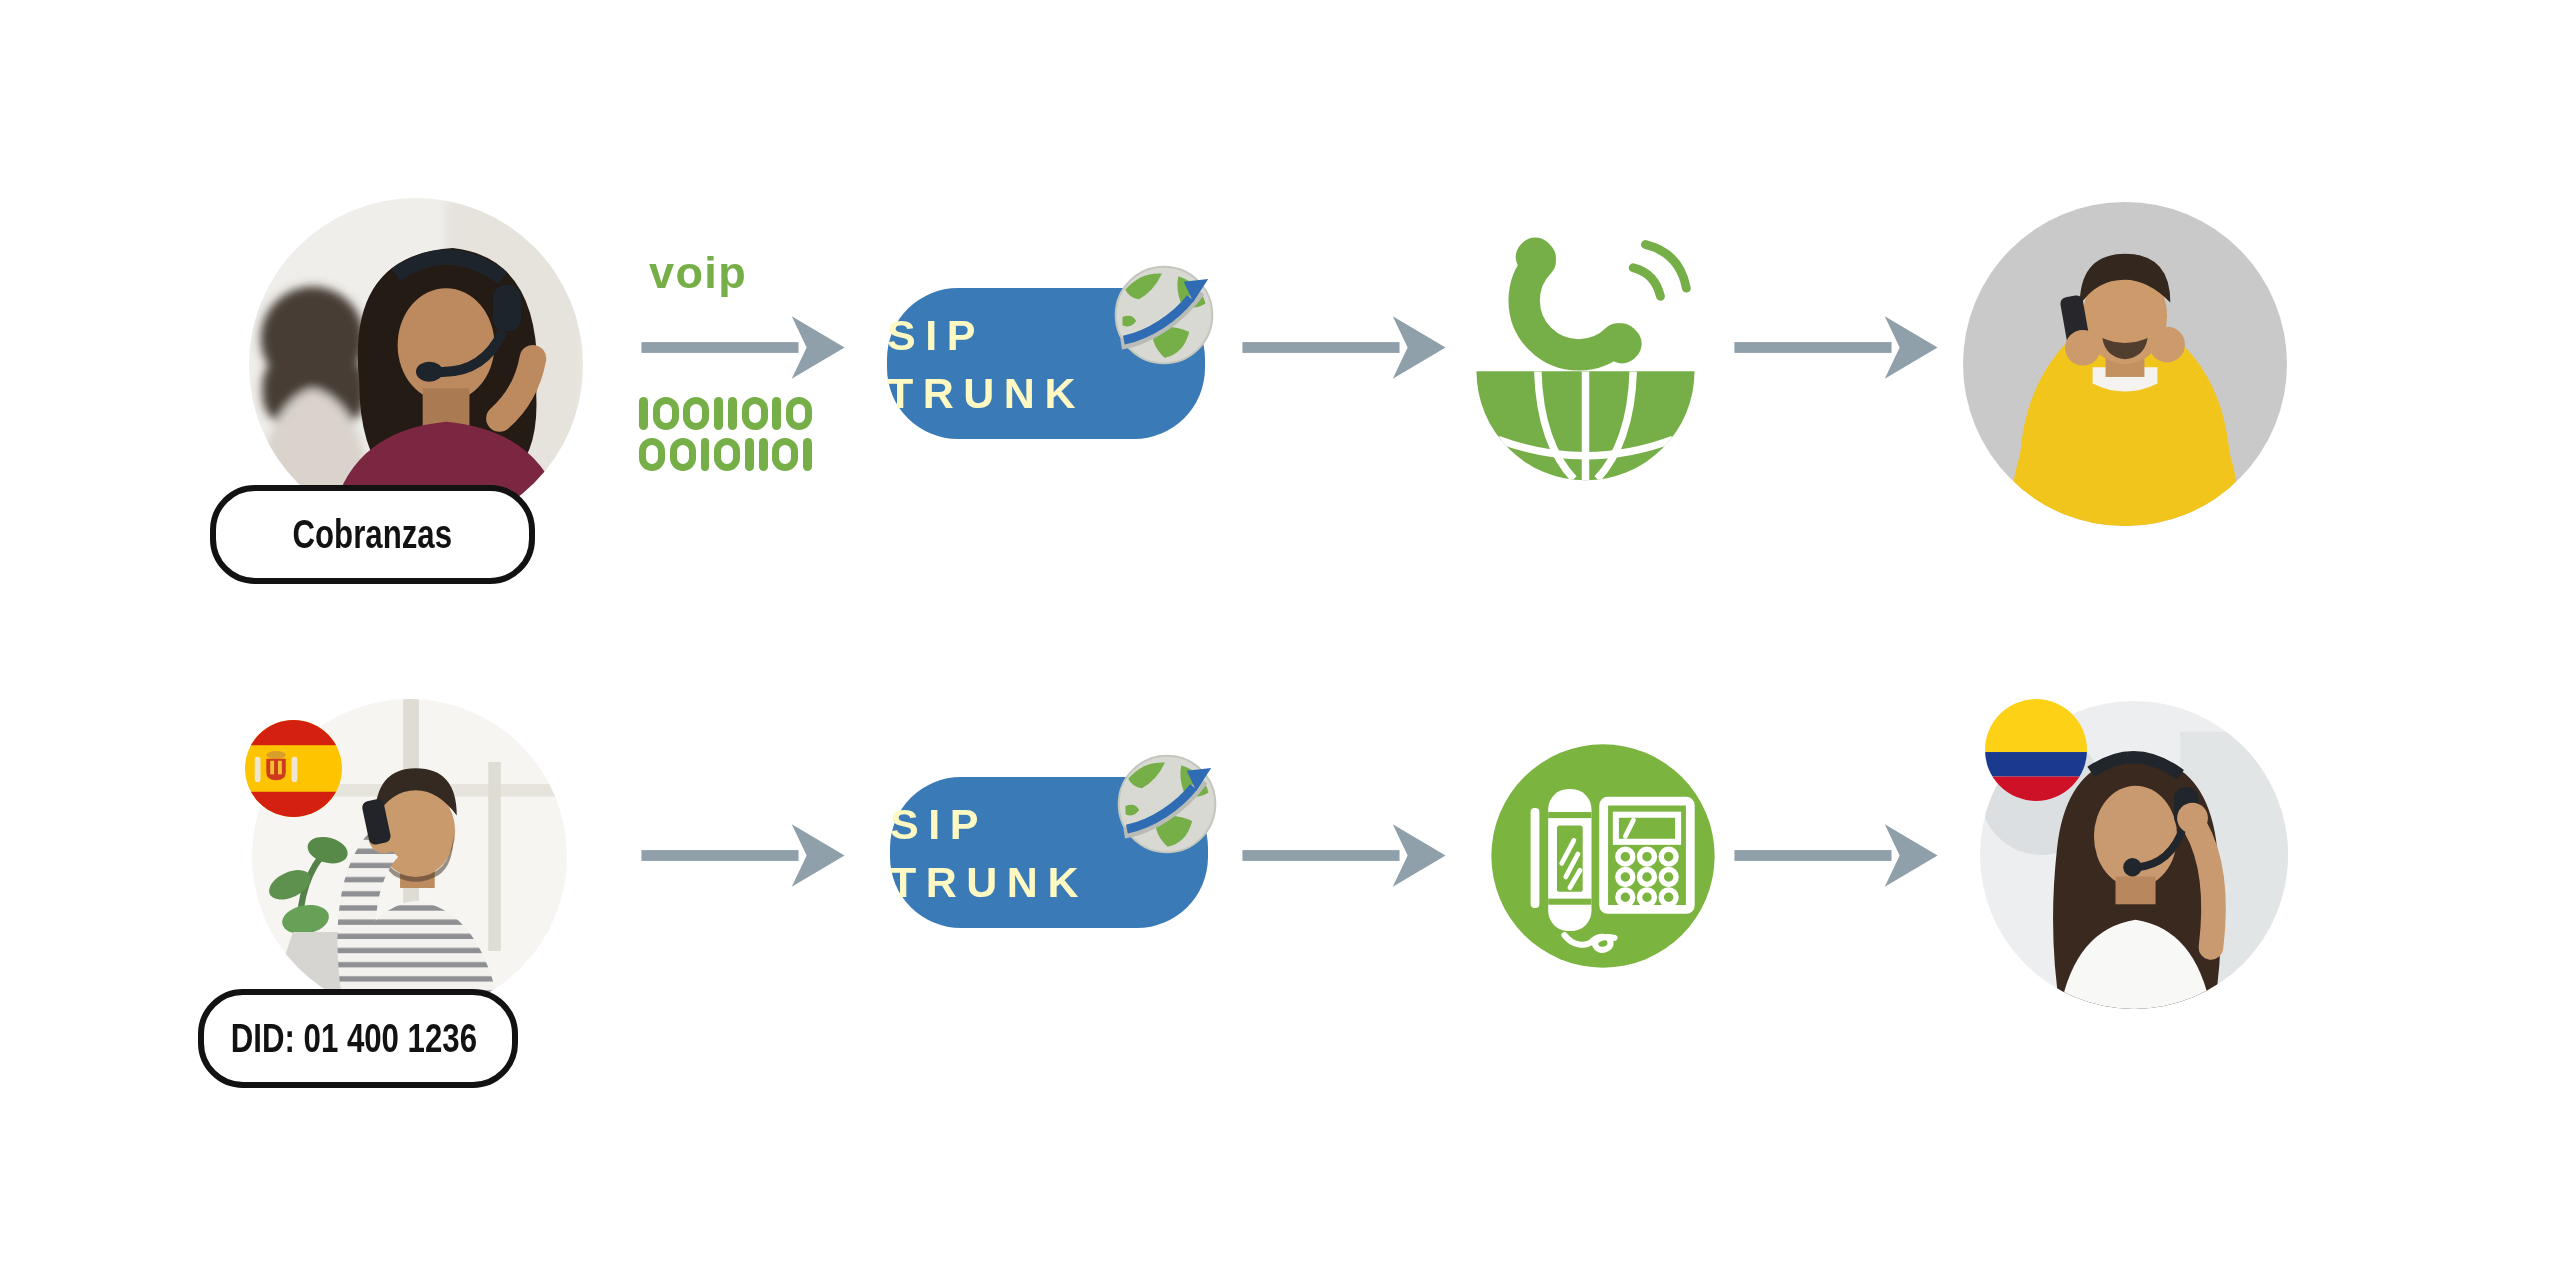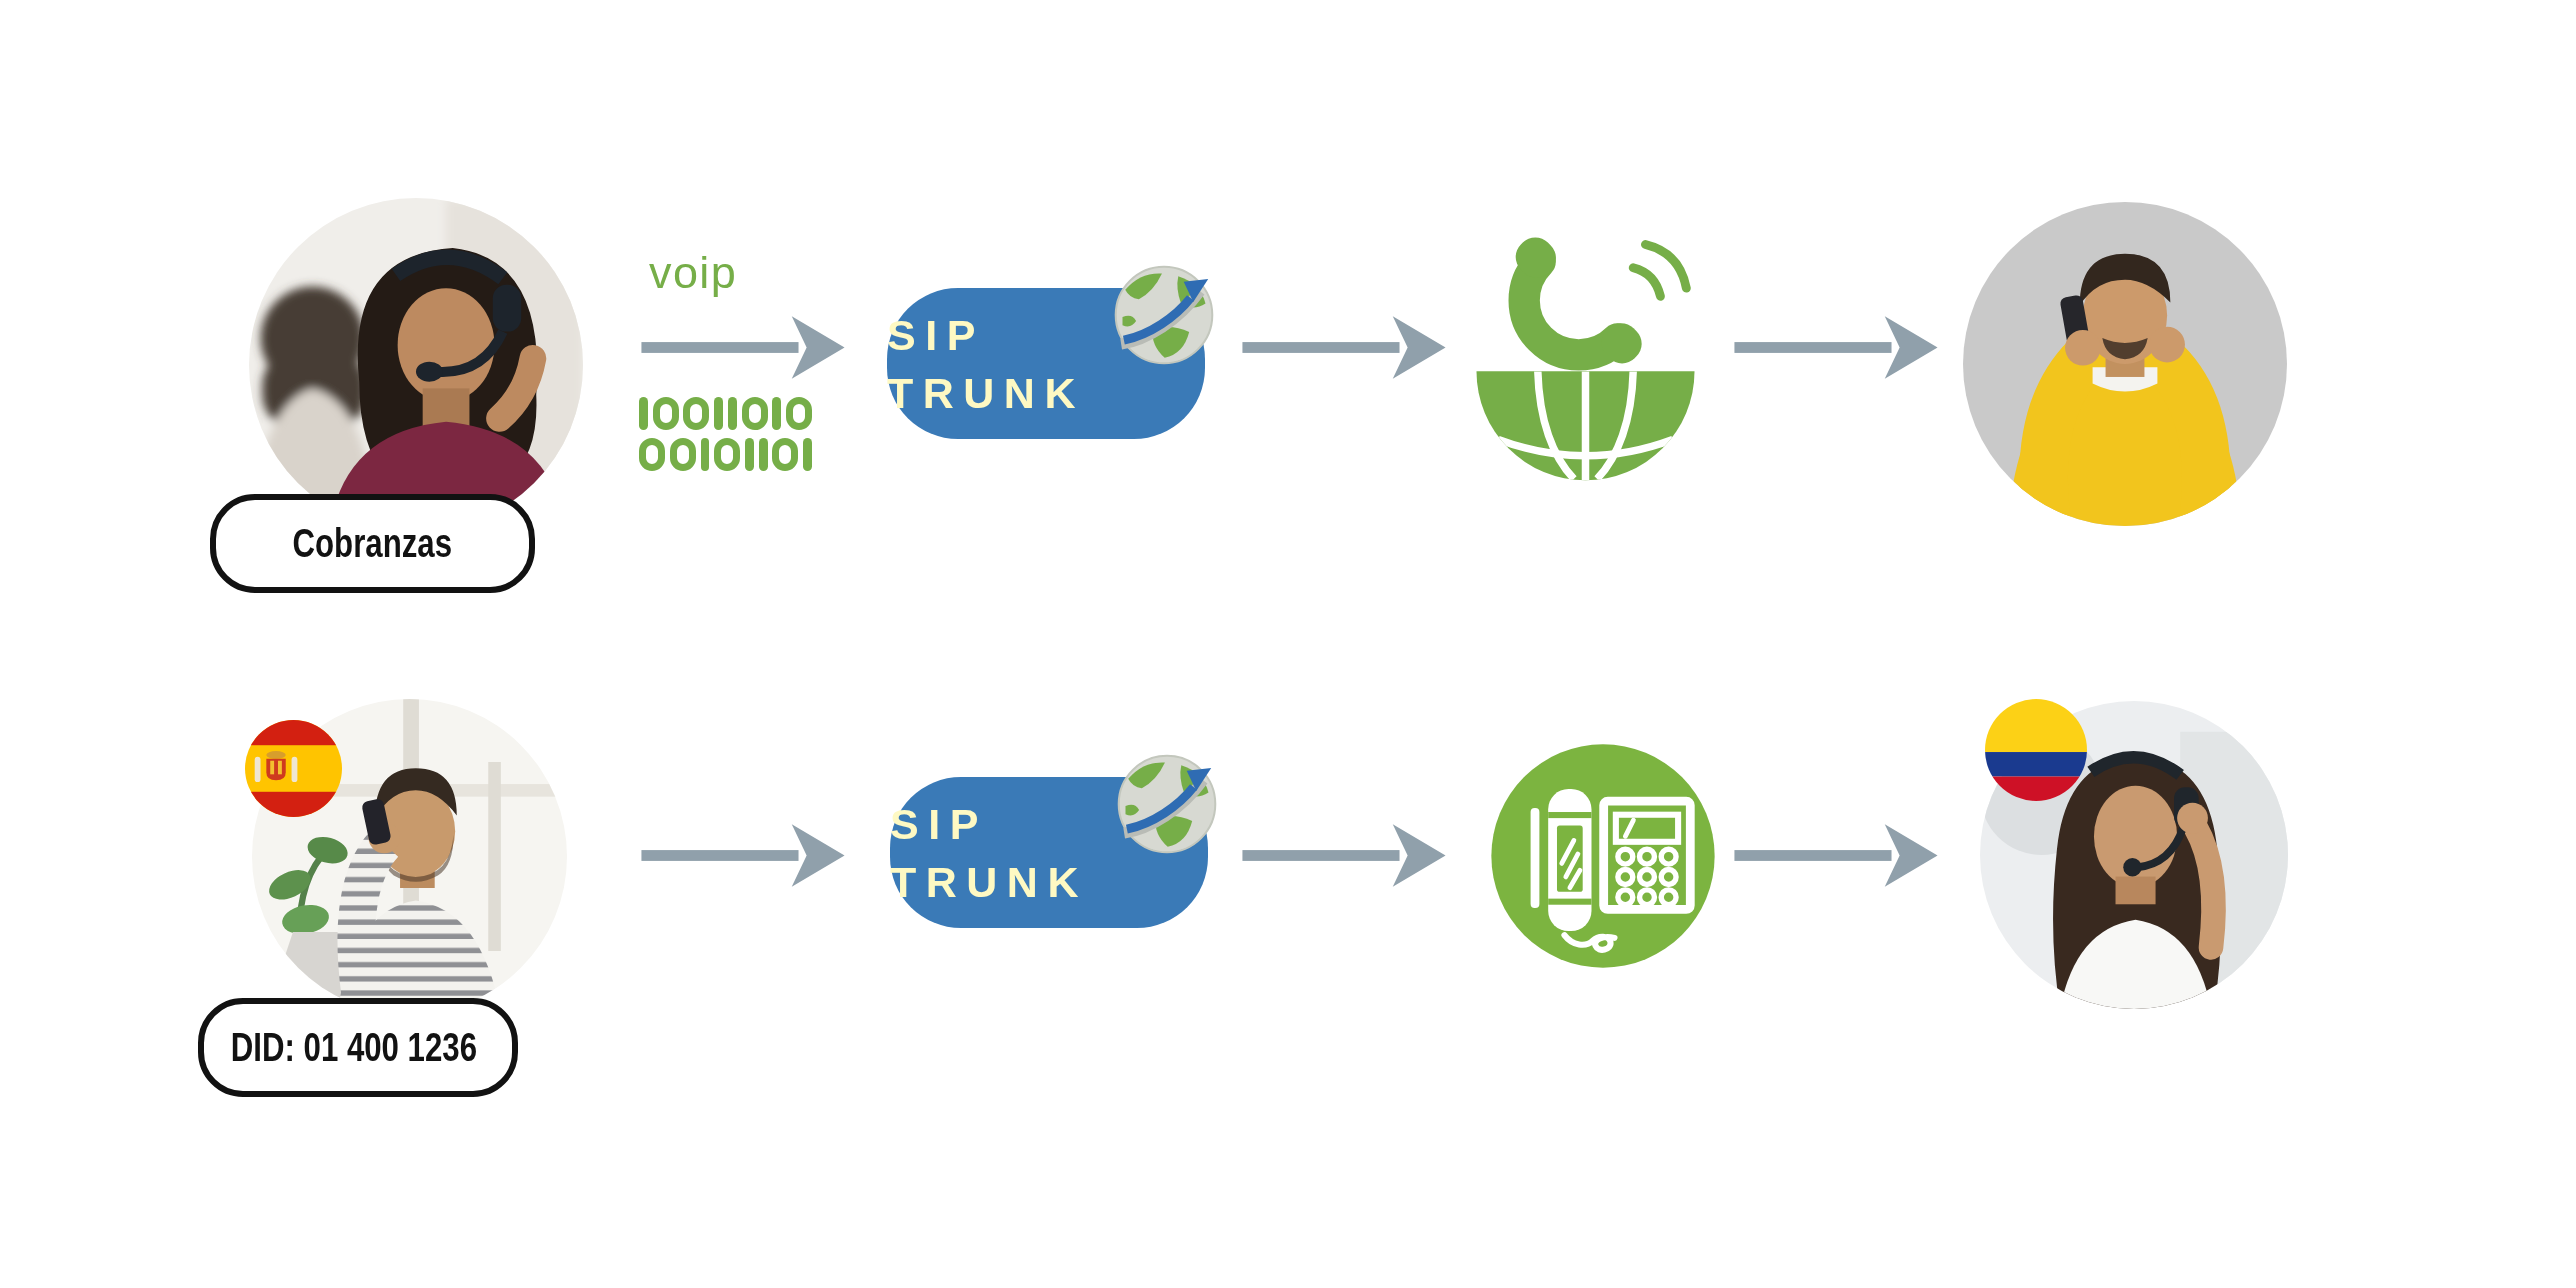--- a/index.html
+++ b/index.html
@@ -9,27 +9,27 @@
     font-family:"Liberation Sans", sans-serif;
   }
   
   .photo{position:absolute;border-radius:50%;overflow:hidden;z-index:1;}
   .photo svg{display:block;width:100%;height:100%;}
   
   .pill{
     position:absolute;z-index:4;background:#fff;
     border:6.1px solid var(--ink,#121212);border-radius:45px;
     display:flex;align-items:center;justify-content:center;
-    color:var(--ink,#121212);font-weight:700;font-size:40px;white-space:nowrap;margin-top:9px;
+    color:var(--ink,#121212);font-weight:700;font-size:40px;white-space:nowrap;
   }
   .pill span{display:inline-block;transform:scaleX(.78);}
   
   .voip{
     position:absolute;z-index:2;color:var(--green,#76ae48);
-    font-weight:400;font-size:45px;letter-spacing:1.4px;
+    font-weight:700;font-size:45px;letter-spacing:1.4px;
   }
   
   .binary{position:absolute;z-index:2;}
   .bin-line{display:flex;gap:4.8px;align-items:center;height:33px;margin-bottom:7.5px;}
   .bit{display:block;}
   .bit-1{width:8.9px;height:33px;border-radius:4.8px;background:var(--green,#76ae48);}
   .bit-0{width:26px;height:33px;border:7.5px solid var(--green,#76ae48);border-radius:13px;box-sizing:border-box;}
   
   .arrow{position:absolute;z-index:2;}
   

